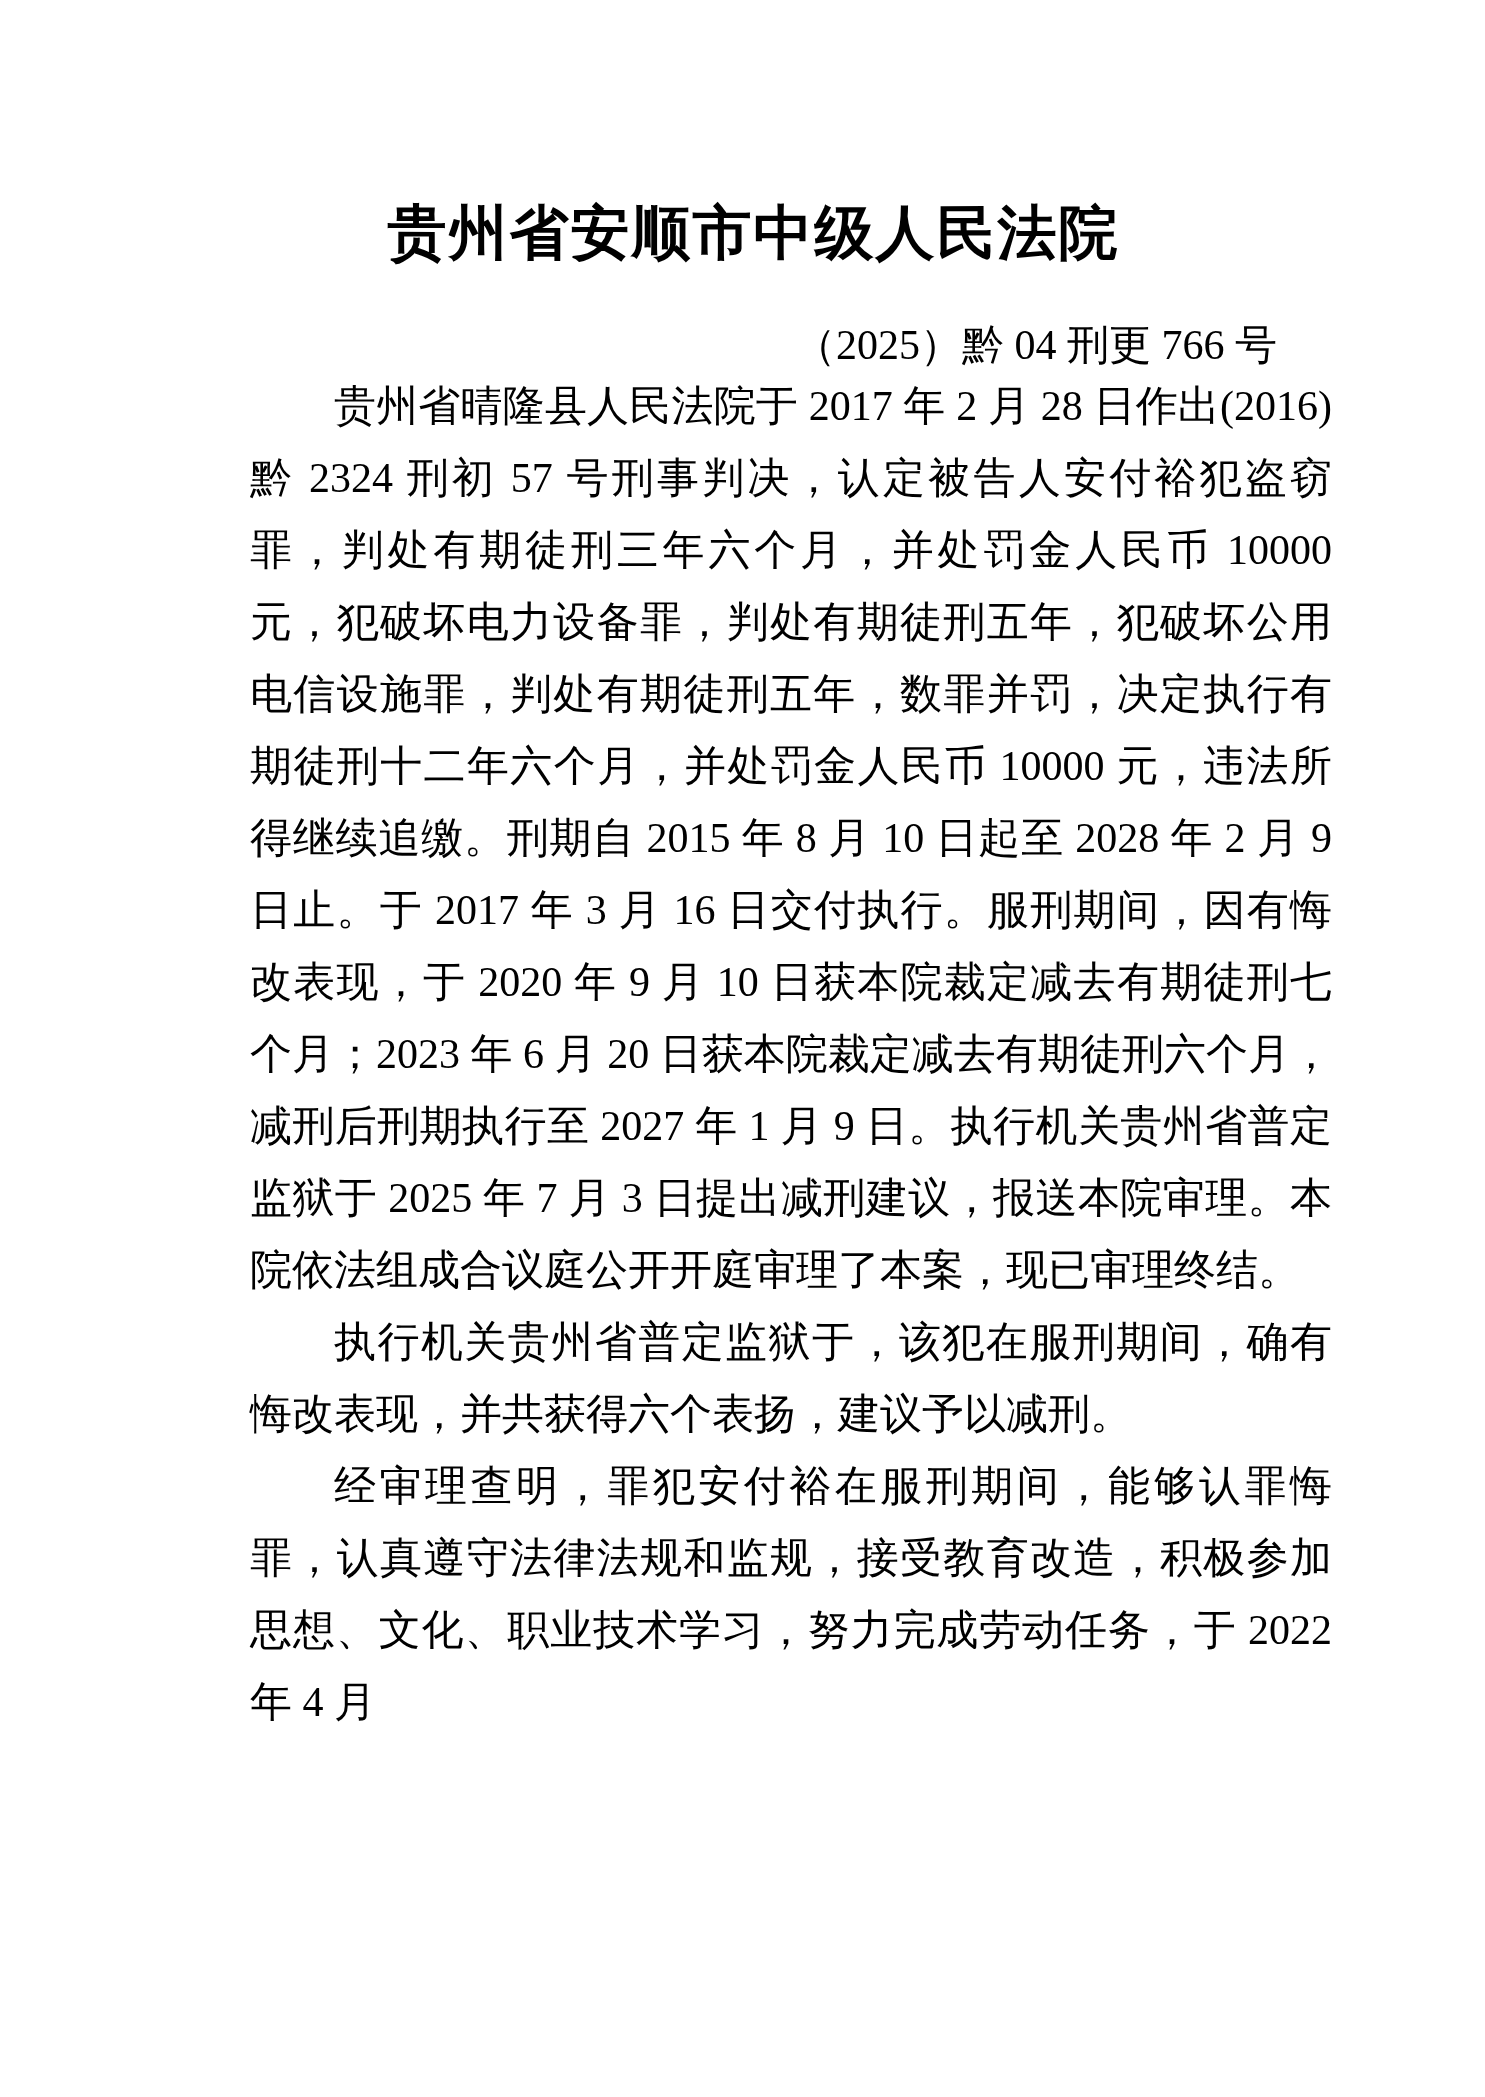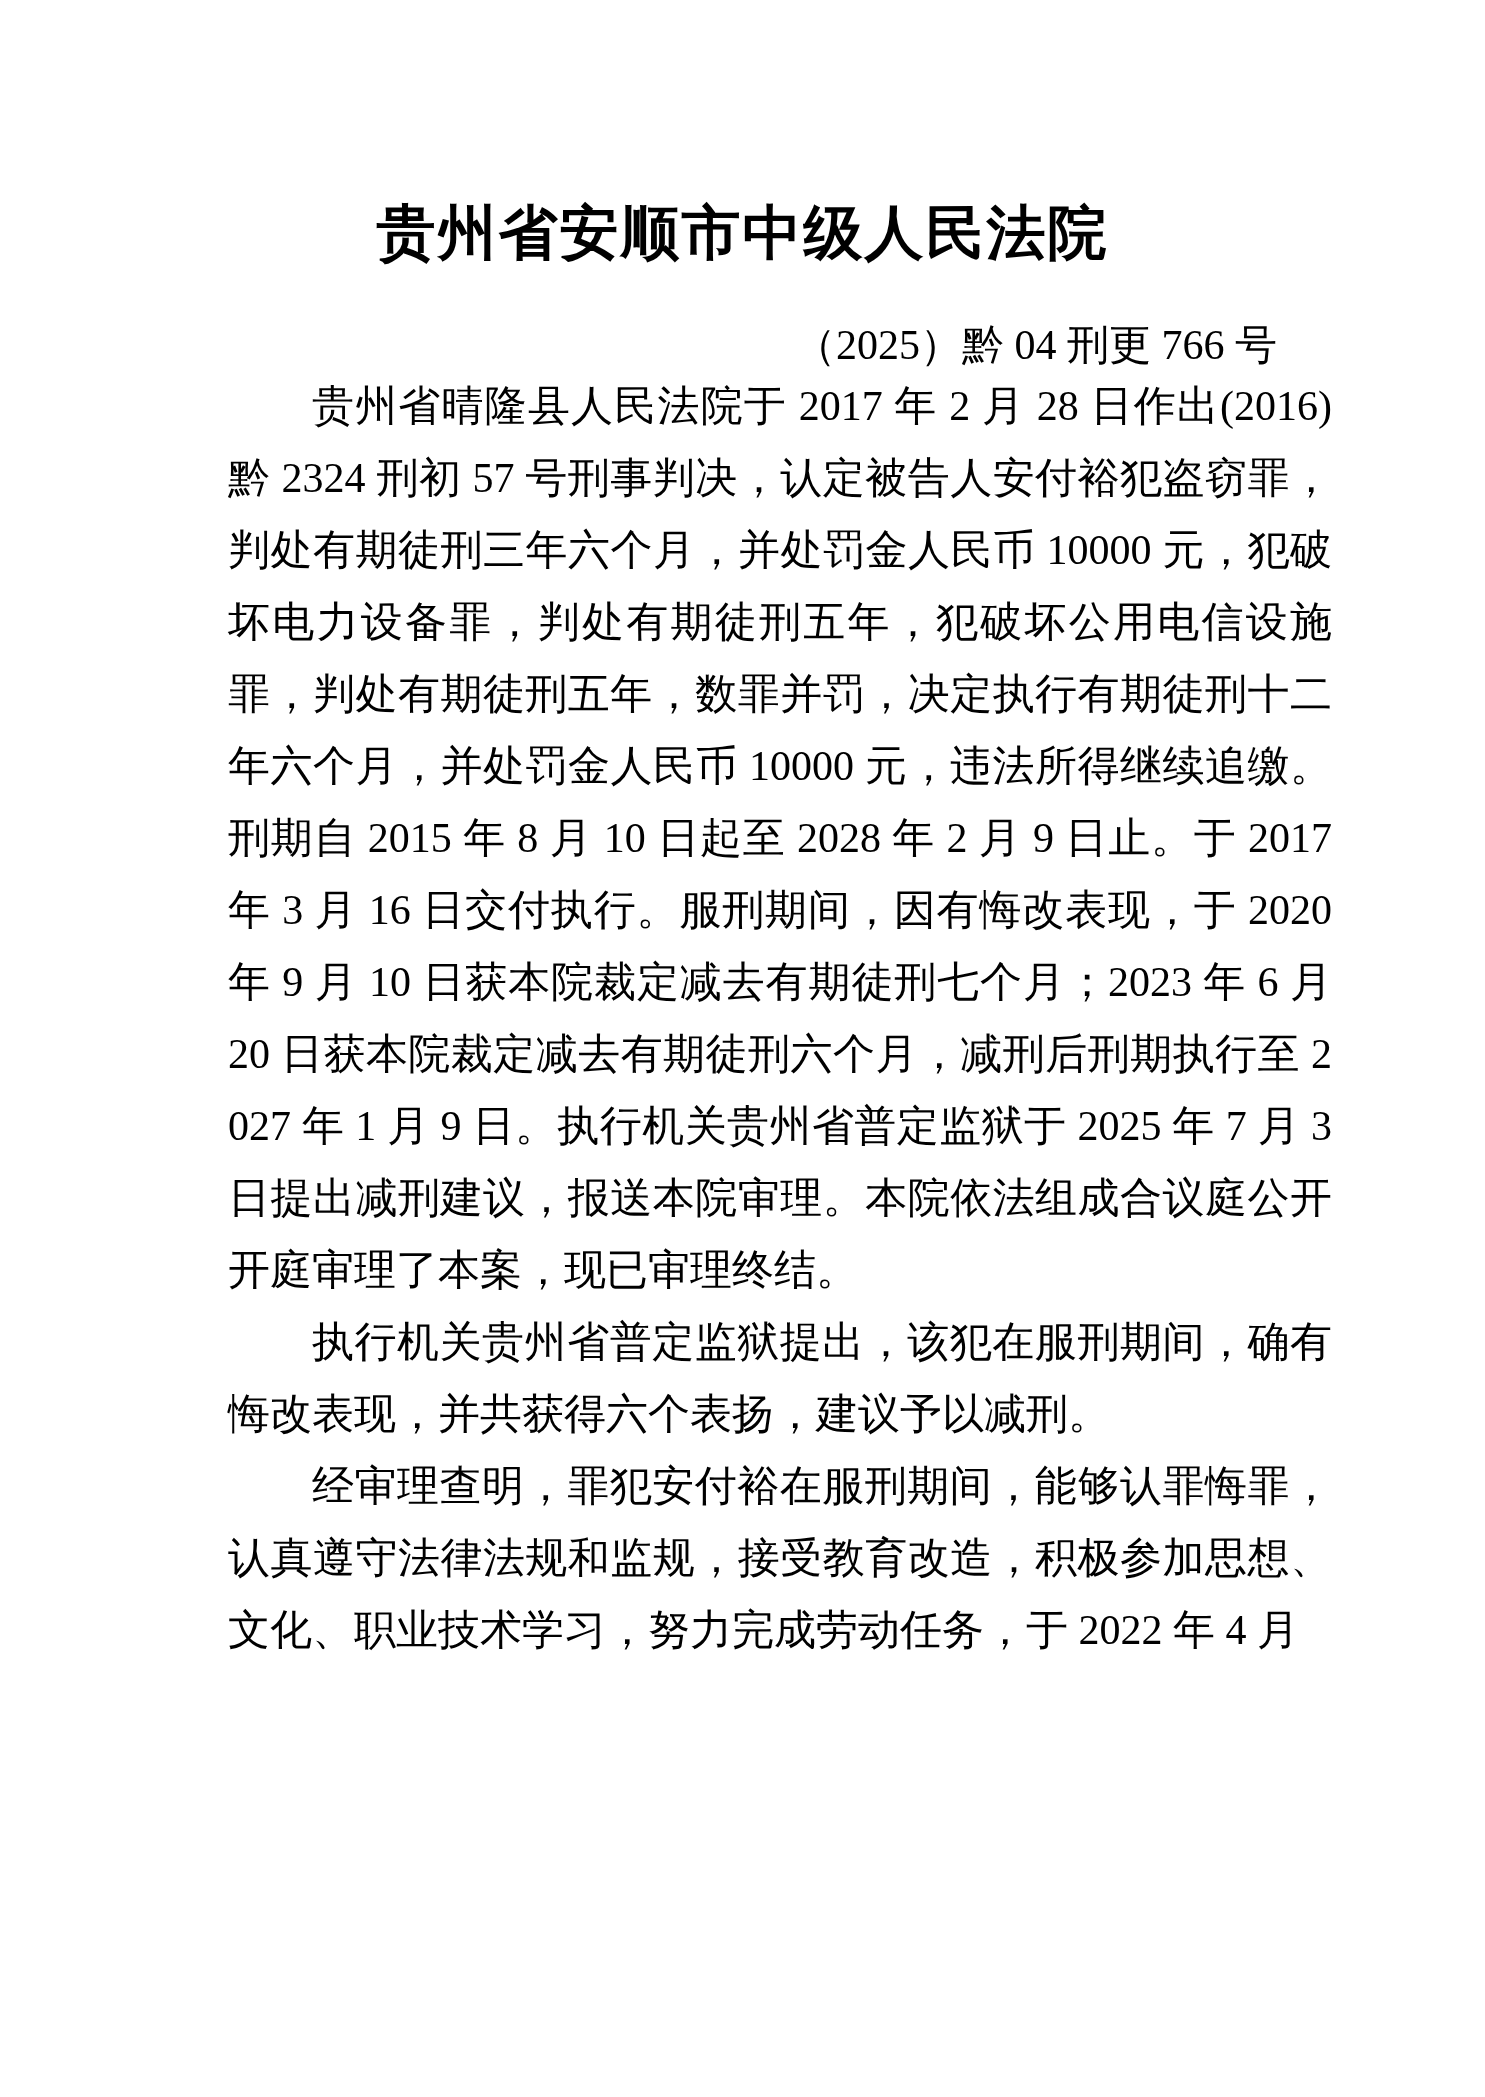--- a/index.html
+++ b/index.html
@@ -9,20 +9,21 @@
   }
   .page {
     position: relative;
     width: 1485px;
     height: 2097px;
     background: #ffffff;
     color: #000000;
     font-family: "Liberation Serif", "DejaVu Serif", serif;
     overflow: hidden;
     box-sizing: border-box;
+    padding-left: 22px;
   }
   .court-name {
     margin: 0;
     padding-top: 198px;
     text-align: center;
     font-size: 59px;
     line-height: 70px;
     font-weight: 700;
     letter-spacing: 2px;
   }
@@ -84,19 +85,19 @@
   <h1 class="court-name">贵州省安顺市中级人民法院</h1>
 
 
   <div class="case-number">（2025）黔 04 刑更 766 号</div>
 
   <div class="content">
 
 
     <p class="body-par">贵州省晴隆县人民法院于 2017 年 2 月 28 日作出(2016)黔 2324 刑初 57 号刑事判决，认定被告人安付裕犯盗窃罪，判处有期徒刑三年六个月，并处罚金人民币 10000 元，犯破坏电力设备罪，判处有期徒刑五年，犯破坏公用电信设施罪，判处有期徒刑五年，数罪并罚，决定执行有期徒刑十二年六个月，并处罚金人民币 10000 元，违法所得继续追缴。刑期自 2015 年 8 月 10 日起至 2028 年 2 月 9 日止。于 2017 年 3 月 16 日交付执行。服刑期间，因有悔改表现，于 2020 年 9 月 10 日获本院裁定减去有期徒刑七个月；2023 年 6 月 20 日获本院裁定减去有期徒刑六个月，减刑后刑期执行至 2027 年 1 月 9 日。执行机关贵州省普定监狱于 2025 年 7 月 3 日提出减刑建议，报送本院审理。本院依法组成合议庭公开开庭审理了本案，现已审理终结。</p>
 
-    <p class="body-par">执行机关贵州省普定监狱提出，该犯在服刑期间，确有悔改表现，并共获得六个表扬，建议予以减刑。</p>
+    <p class="body-par">执行机关贵州省普定监狱于，该犯在服刑期间，确有悔改表现，并共获得六个表扬，建议予以减刑。</p>
 
     <p class="body-par">经审理查明，罪犯安付裕在服刑期间，能够认罪悔罪，认真遵守法律法规和监规，接受教育改造，积极参加思想、文化、职业技术学习，努力完成劳动任务，于 2022 年 4 月</p>
 
   </div>
 
 </div>
 
 </body></html>

